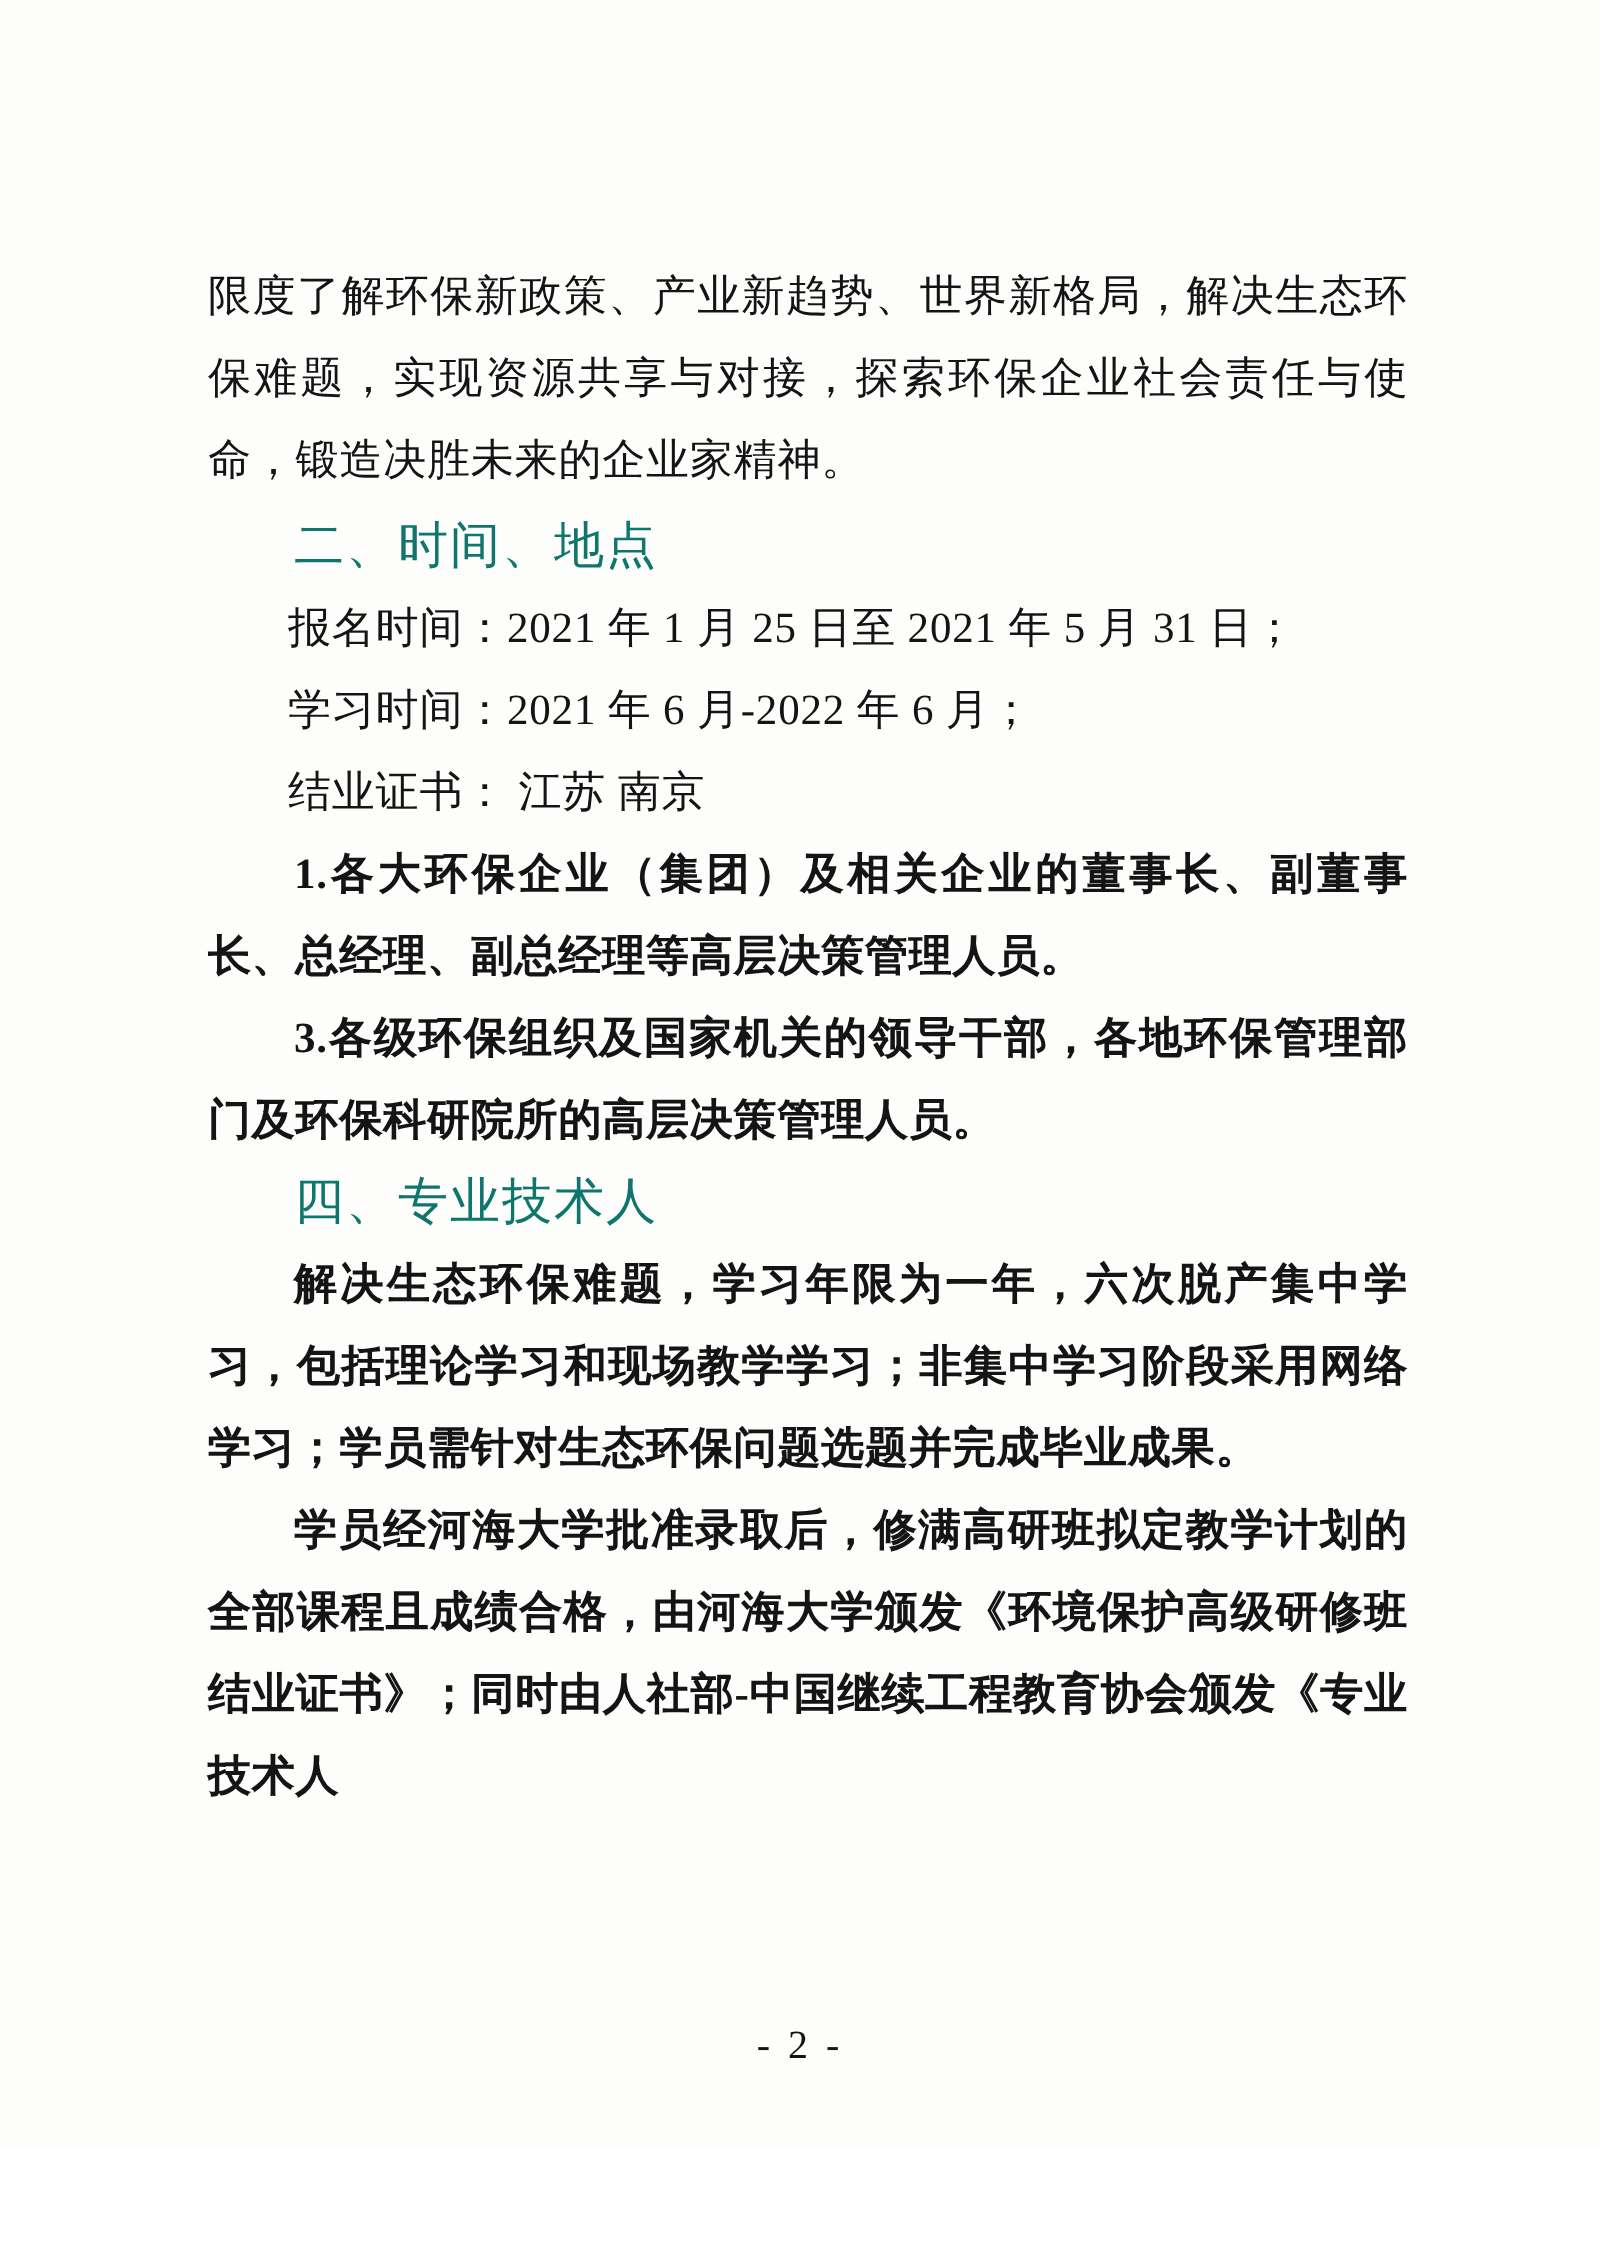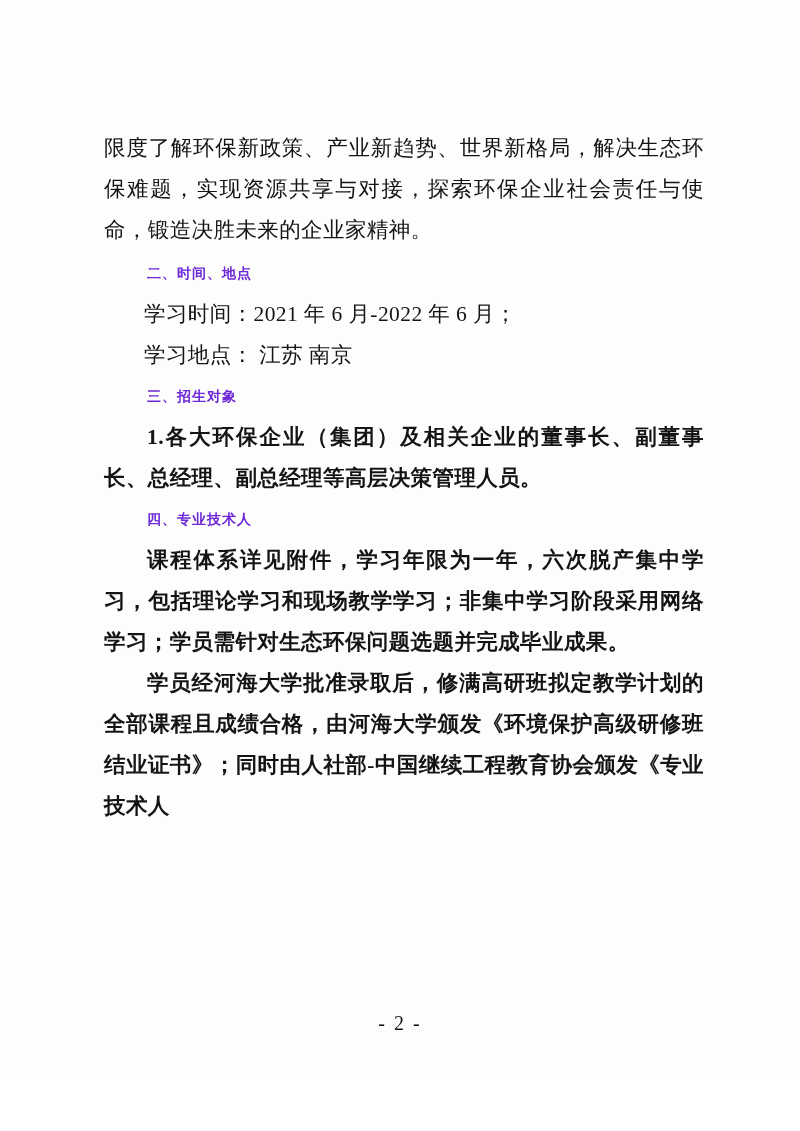--- a/index.html
+++ b/index.html
@@ -39,26 +39,26 @@
     color: #141414;
   }
   .para.indent {
     text-indent: 43px;
     font-weight: bold;
   }
   .para.indent-small {
     text-indent: 40px;
   }
   .heading {
-    font-size: 14px;
+    font-size: 25px;
     line-height: 41px;
-    font-weight: bold;
+    font-weight: normal;
     text-indent: 43px;
     margin: 0;
-    color: #6d28d9;
+    color: #0f766e;
     letter-spacing: 1px;
   }
   .gap-sm {
     height: 2px;
   }
   .footer {
     position: absolute;
     left: 0;
     top: 1012px;
     width: 800px;
@@ -74,34 +74,35 @@
 
 <div class="page">
   <div class="content">
 
     <p class="para">限度了解环保新政策、产业新趋势、世界新格局，解决生态环保难题，实现资源共享与对接，探索环保企业社会责任与使命，锻造决胜未来的企业家精神。</p>
 
     <div class="gap-sm"></div>
 
     <p class="heading">二、时间、地点</p>
 
+    <p class="para indent-small">报名时间：2021 年 1 月 25 日至 2021 年 5 月 31 日；</p>
 
     <p class="para indent-small">学习时间：2021 年 6 月-2022 年 6 月；</p>
 
-    <p class="para indent-small">学习地点： 江苏 南京</p>
+    <p class="para indent-small">结业证书： 江苏 南京</p>
 
-    <p class="heading">三、招生对象</p>
 
     <p class="para indent">1.各大环保企业（集团）及相关企业的董事长、副董事长、总经理、副总经理等高层决策管理人员。</p>
 
 
+    <p class="para indent">3.各级环保组织及国家机关的领导干部，各地环保管理部门及环保科研院所的高层决策管理人员。</p>
 
     <p class="heading">四、专业技术人</p>
 
-    <p class="para indent">课程体系详见附件，学习年限为一年，六次脱产集中学习，包括理论学习和现场教学学习；非集中学习阶段采用网络学习；学员需针对生态环保问题选题并完成毕业成果。</p>
+    <p class="para indent">解决生态环保难题，学习年限为一年，六次脱产集中学习，包括理论学习和现场教学学习；非集中学习阶段采用网络学习；学员需针对生态环保问题选题并完成毕业成果。</p>
 
 
     <p class="para indent">学员经河海大学批准录取后，修满高研班拟定教学计划的全部课程且成绩合格，由河海大学颁发《环境保护高级研修班结业证书》；同时由人社部-中国继续工程教育协会颁发《专业技术人</p>
 
   </div>
 
   <div class="footer">- 2 -</div>
 </div>
 
 </body></html>

